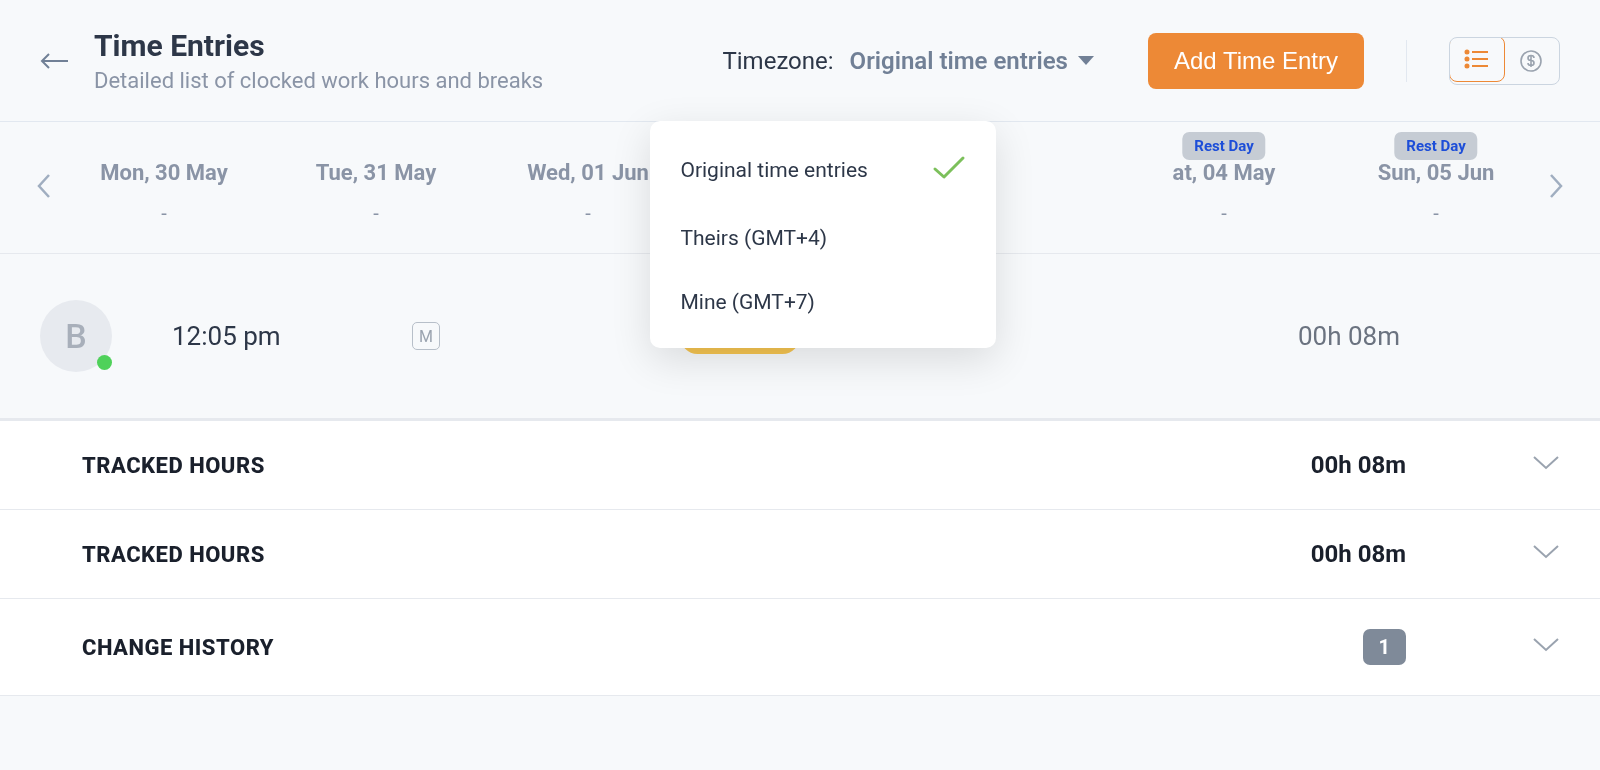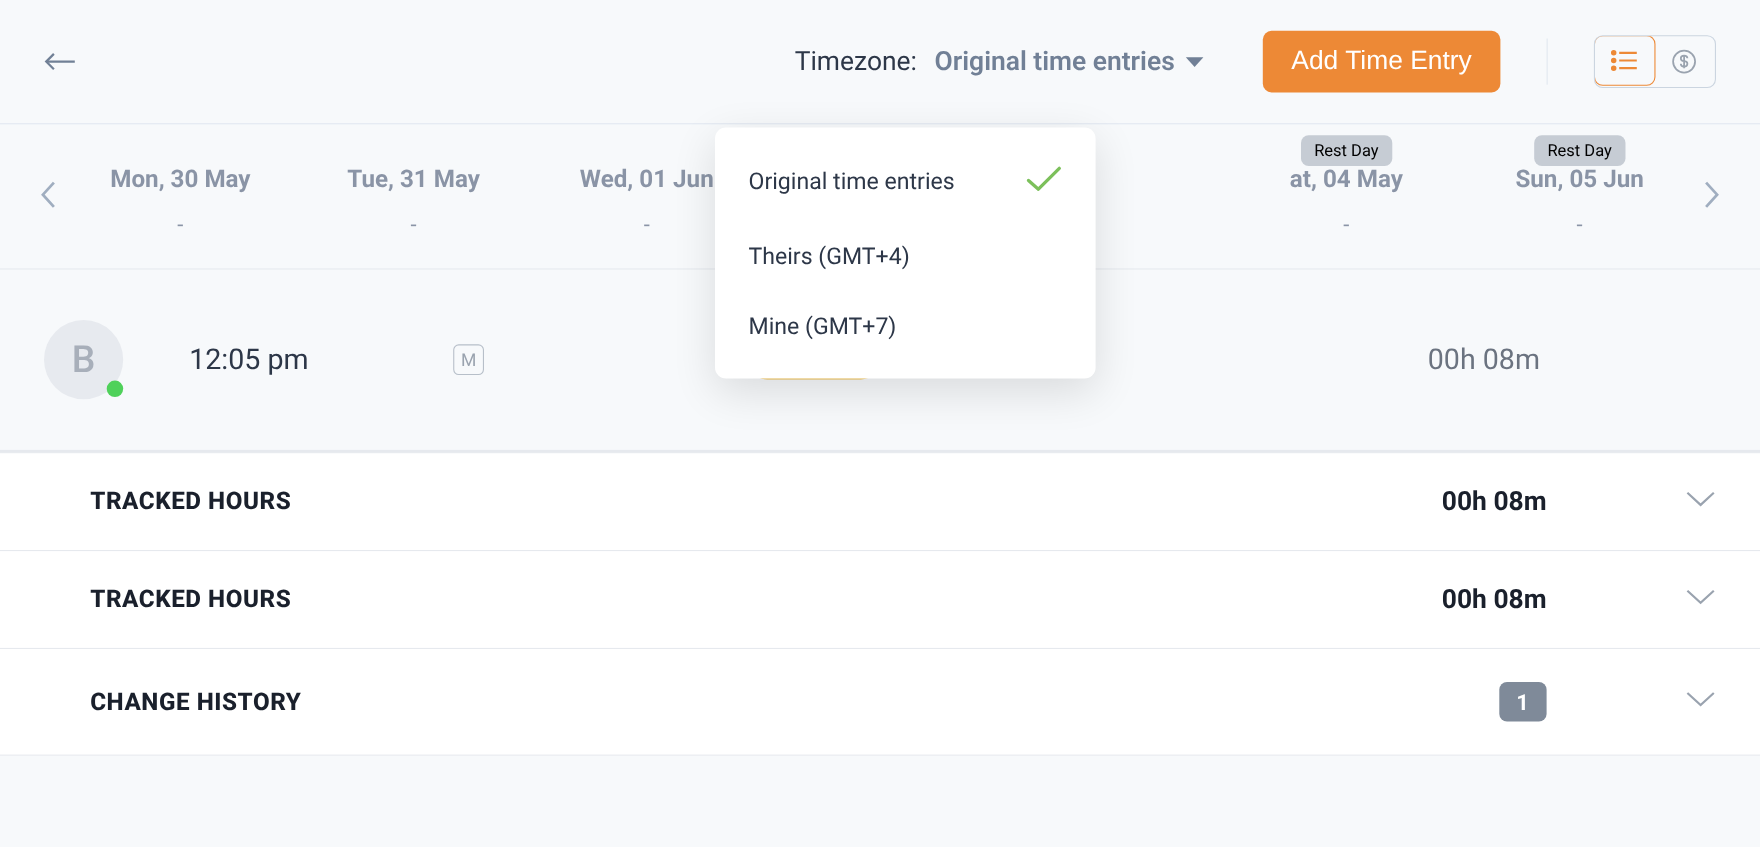--- a/index.html
+++ b/index.html
@@ -144,23 +144,23 @@
     padding: 38px 8px 28px 8px;
     position: relative;
     cursor: pointer;
   }
   .rest-badge {
     position: absolute;
     top: 10px;
     left: 50%;
     transform: translateX(-50%);
     background: #c6ccd4;
-    color: #000000;
+    color: #1d4ed8;
     font-size: 15px;
-    font-weight: 400;
+    font-weight: 700;
     padding: 5px 12px;
     border-radius: 7px;
     white-space: nowrap;
   }
   .day-name {
     font-size: 22px;
     font-weight: 700;
     color: #8a94a6;
   }
   .day-sub {
@@ -293,20 +293,24 @@
 </style>
 </head>
 <body>
 
 <div class="header">
   <div class="back-arrow">
     <svg width="30" height="20" viewBox="0 0 30 20" fill="none" stroke="currentColor" stroke-width="2">
       <line x1="2" y1="10" x2="28" y2="10"></line>
       <polyline points="9,3 2,10 9,17"></polyline>
     </svg>
+  </div>
+  <div class="title-block">
+    <div class="title">Time Entries</div>
+    <div class="subtitle">Detailed list of clocked work hours and breaks</div>
   </div>
   <div class="spacer"></div>
 
   <div class="tz-group">
     <span class="tz-label">Timezone:</span>
     <div class="tz-select">
       <span>Original time entries</span>
       <span class="caret"></span>
     </div>
 

